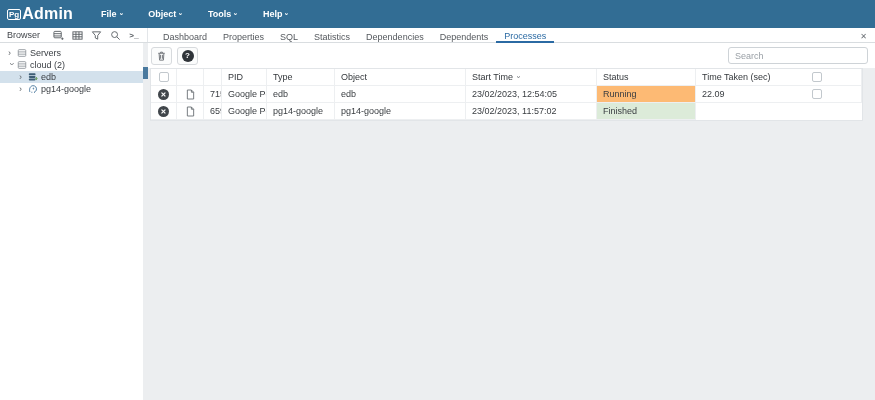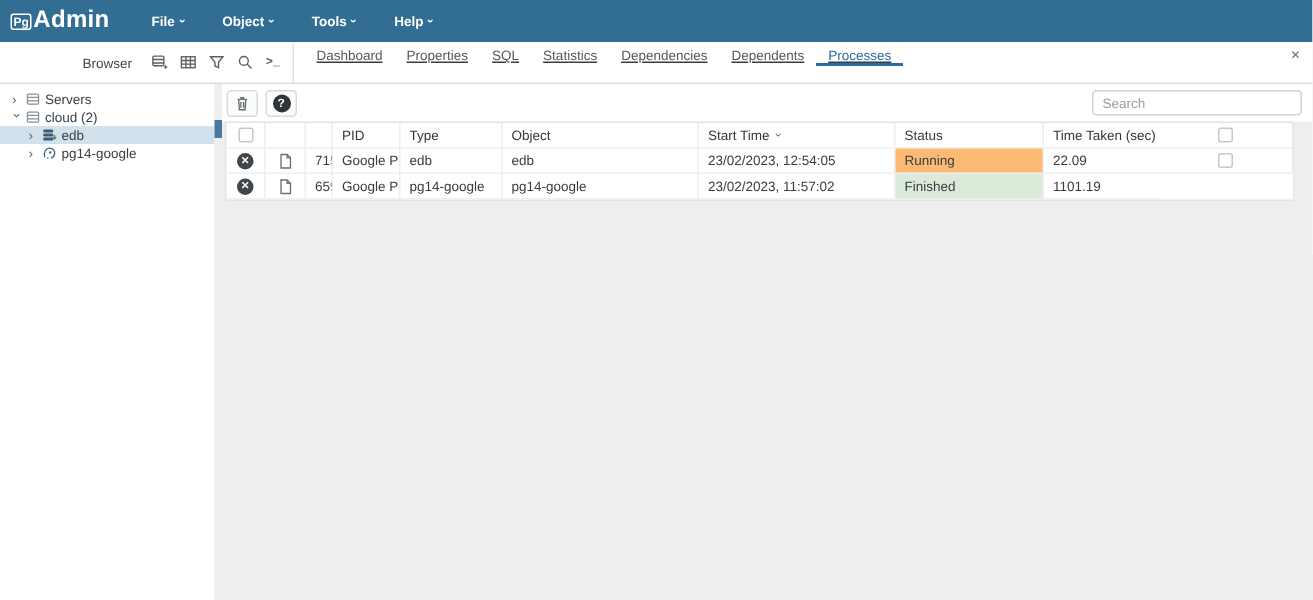--- a/index.html
+++ b/index.html
@@ -8,29 +8,29 @@
 
   
   .menubar { height:28px; background:#326d94; display:flex; align-items:center; padding:0 7px; }
   .logo { display:flex; align-items:center; margin-right:28px; }
   .logo-pg { border:1px solid #fff; border-radius:2px; color:#fff; font-weight:bold; font-size:8px; line-height:9px; padding:0 1px; margin-right:1px; }
   .logo-admin { color:#fff; font-weight:bold; font-size:16px; letter-spacing:.2px; }
   .menu-item { color:#fff; font-size:9px; font-weight:bold; display:flex; align-items:center; gap:3px; margin-right:26px; cursor:default; }
   .chev { display:inline-block; transform:rotate(90deg); font-size:8px; line-height:8px; }
 
   
-  .second-row { height:28px; display:flex; border-bottom:1px solid #d9dde0; background:#fff;padding-left:48px; }
+  .second-row { height:15px; display:flex; border-bottom:1px solid #d9dde0; background:#fff; }
   .browser-header { width:148px; display:flex; align-items:center; padding:0 7px; border-right:1px solid #e3e6e9; }
   .browser-title { flex:1; color:#42464b; }
   .browser-icons { display:flex; align-items:center; gap:7px; }
   .bicon { width:12px; height:12px; display:flex; align-items:center; justify-content:center; color:#5a5f64; }
   .bicon svg { width:11px; height:11px; stroke:#5a5f64; fill:none; stroke-width:1; }
   .term-glyph { font-family:"Liberation Mono", monospace; font-size:8px; font-weight:bold; color:#5a5f64; }
 
-  .tabbar { flex:1; display:flex; align-items:flex-start; padding-left:7px; position:relative;text-decoration:underline; }
+  .tabbar { flex:1; display:flex; align-items:flex-end; padding-left:7px; position:relative; }
   .tab { font-size:9px; color:#54585d; padding:4px 8px 0; cursor:default; }
   .tab.active { color:#2b6aa3; border-bottom:2px solid #2b6aa3; margin-bottom:-1px; }
   .tab-close { position:absolute; right:8px; top:4px; font-size:8px; color:#6b7075; cursor:default; }
 
   
   .content { display:flex; height:367px; }
   .sidebar { width:143px; background:#fff; padding-top:4px; }
   .tree-row { height:12px; display:flex; align-items:center; gap:3px; color:#3c4045; white-space:nowrap; }
   .tree-row.l1 { padding-left:8px; }
   .tree-row.l2 { padding-left:19px; }
@@ -251,19 +251,18 @@
           <svg viewBox="0 0 10 12">
               <path d="M1.5 1 h4.5 l2.5 2.5 v7.5 h-7 z M6 1 v2.5 h2.5"></path>
             </svg>
         </div>
         <div class="cell">65985</div>
         <div class="cell">Google PostgreSQL</div>
         <div class="cell">pg14-google</div>
         <div class="cell">pg14-google</div>
         <div class="cell">23/02/2023, 11:57:02</div>
         <div class="cell" style="background-color: rgb(220, 235, 217);">Finished</div>
-        <div class="cell last">1101.19</div>
 
       </div>
     </div>
 
   </div>
 </div>
 
 </body></html>

